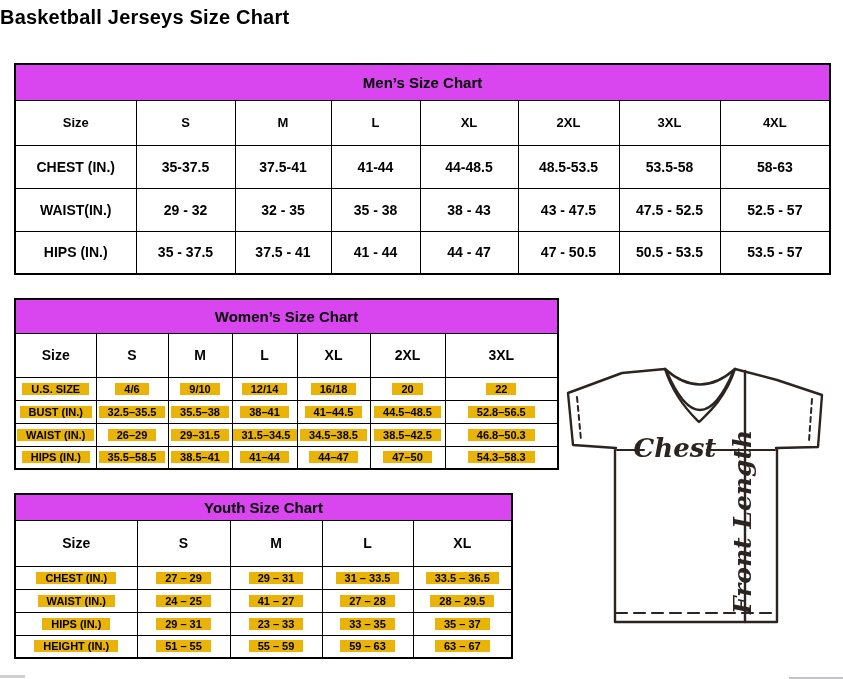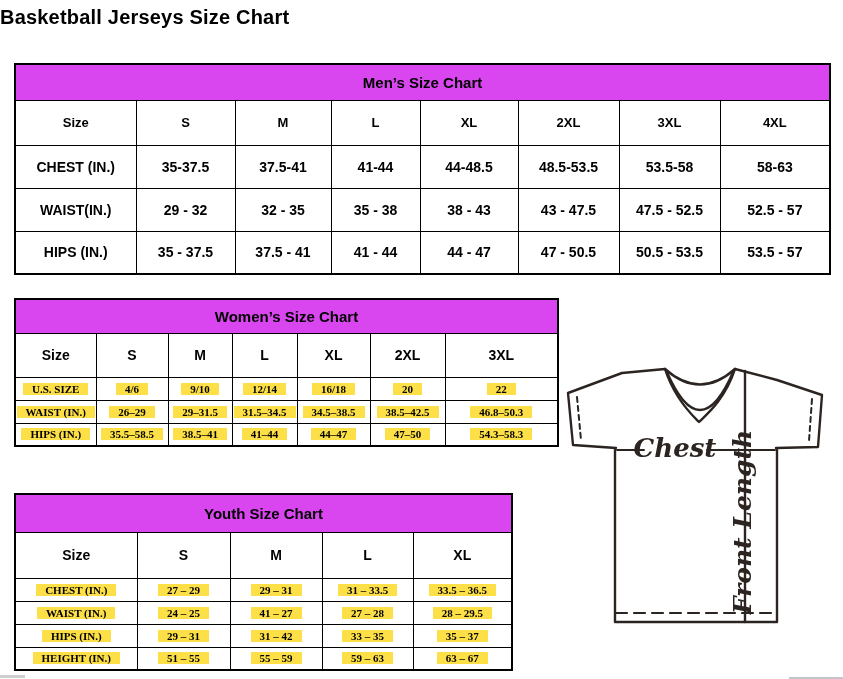--- a/index.html
+++ b/index.html
@@ -30,27 +30,27 @@
   .tbl-men   .data-row td   { font-size: 14px; }
   
   .tbl-women { left: 14px; top: 298px; width: 543px; }
   .tbl-women .title-row  { height: 34px; }
   .tbl-women .header-row { height: 44px; }
   .tbl-women .data-row   { height: 23px; }
   .tbl-women .header-row td { font-size: 14px; }
   .tbl-women .data-row td   { font-size: 11px; }
   
   .tbl-youth { left: 14px; top: 493px; width: 497px; }
-  .tbl-youth .title-row  { height: 38px; border-radius: 7px; }
+  .tbl-youth .title-row  { height: 26px; border-radius: 7px; }
   .tbl-youth .header-row { height: 46px; }
   .tbl-youth .data-row   { height: 23px; }
   .tbl-youth .header-row td { font-size: 14px; }
   .tbl-youth .data-row td   { font-size: 11px; }
   
-  .hl .data-row .ct { background: #fde047; padding: 0 9px; font-family: Liberation Serif, serif; }
+  .hl .data-row .ct { background: #eab308; padding: 0 9px; }
   
   .jersey { position: absolute; left: 555px; top: 360px; width: 288px; height: 270px; }
   .jersey text {
     font-family: "DejaVu Serif", serif; font-style: italic; font-weight: 700;
   }
   
   .scroll-frag { position: absolute; }
   .scroll-frag.left  { left: 0;     top: 675px; width: 25px; height: 3px; background: #cfcfcf; }
   .scroll-frag.right { left: 789px; top: 677px; width: 54px; height: 2px; background: #c4c4ca; }
 </style>
@@ -147,20 +147,29 @@
           <tr class="data-row">
             <td class="label-cell"><span class="ct">U.S. SIZE</span></td>
             <td class="value-cell"><span class="ct">4/6</span></td>
             <td class="value-cell"><span class="ct">9/10</span></td>
             <td class="value-cell"><span class="ct">12/14</span></td>
             <td class="value-cell"><span class="ct">16/18</span></td>
             <td class="value-cell"><span class="ct">20</span></td>
             <td class="value-cell"><span class="ct">22</span></td>
           </tr>
           <tr class="data-row">
+            <td class="label-cell"><span class="ct">BUST (IN.)</span></td>
+            <td class="value-cell"><span class="ct">32.5–35.5</span></td>
+            <td class="value-cell"><span class="ct">35.5–38</span></td>
+            <td class="value-cell"><span class="ct">38–41</span></td>
+            <td class="value-cell"><span class="ct">41–44.5</span></td>
+            <td class="value-cell"><span class="ct">44.5–48.5</span></td>
+            <td class="value-cell"><span class="ct">52.8–56.5</span></td>
+          </tr>
+          <tr class="data-row">
             <td class="label-cell"><span class="ct">WAIST (IN.)</span></td>
             <td class="value-cell"><span class="ct">26–29</span></td>
             <td class="value-cell"><span class="ct">29–31.5</span></td>
             <td class="value-cell"><span class="ct">31.5–34.5</span></td>
             <td class="value-cell"><span class="ct">34.5–38.5</span></td>
             <td class="value-cell"><span class="ct">38.5–42.5</span></td>
             <td class="value-cell"><span class="ct">46.8–50.3</span></td>
           </tr>
           <tr class="data-row">
             <td class="label-cell"><span class="ct">HIPS (IN.)</span></td>
@@ -204,21 +213,21 @@
           <tr class="data-row">
             <td class="label-cell"><span class="ct">WAIST (IN.)</span></td>
             <td class="value-cell"><span class="ct">24 – 25</span></td>
             <td class="value-cell"><span class="ct">41 – 27</span></td>
             <td class="value-cell"><span class="ct">27 – 28</span></td>
             <td class="value-cell"><span class="ct">28 – 29.5</span></td>
           </tr>
           <tr class="data-row">
             <td class="label-cell"><span class="ct">HIPS (IN.)</span></td>
             <td class="value-cell"><span class="ct">29 – 31</span></td>
-            <td class="value-cell"><span class="ct">31 – 42</span></td>
+            <td class="value-cell"><span class="ct">23 – 33</span></td>
             <td class="value-cell"><span class="ct">33 – 35</span></td>
             <td class="value-cell"><span class="ct">35 – 37</span></td>
           </tr>
           <tr class="data-row">
             <td class="label-cell"><span class="ct">HEIGHT (IN.)</span></td>
             <td class="value-cell"><span class="ct">51 – 55</span></td>
             <td class="value-cell"><span class="ct">55 – 59</span></td>
             <td class="value-cell"><span class="ct">59 – 63</span></td>
             <td class="value-cell"><span class="ct">63 – 67</span></td>
           </tr>

